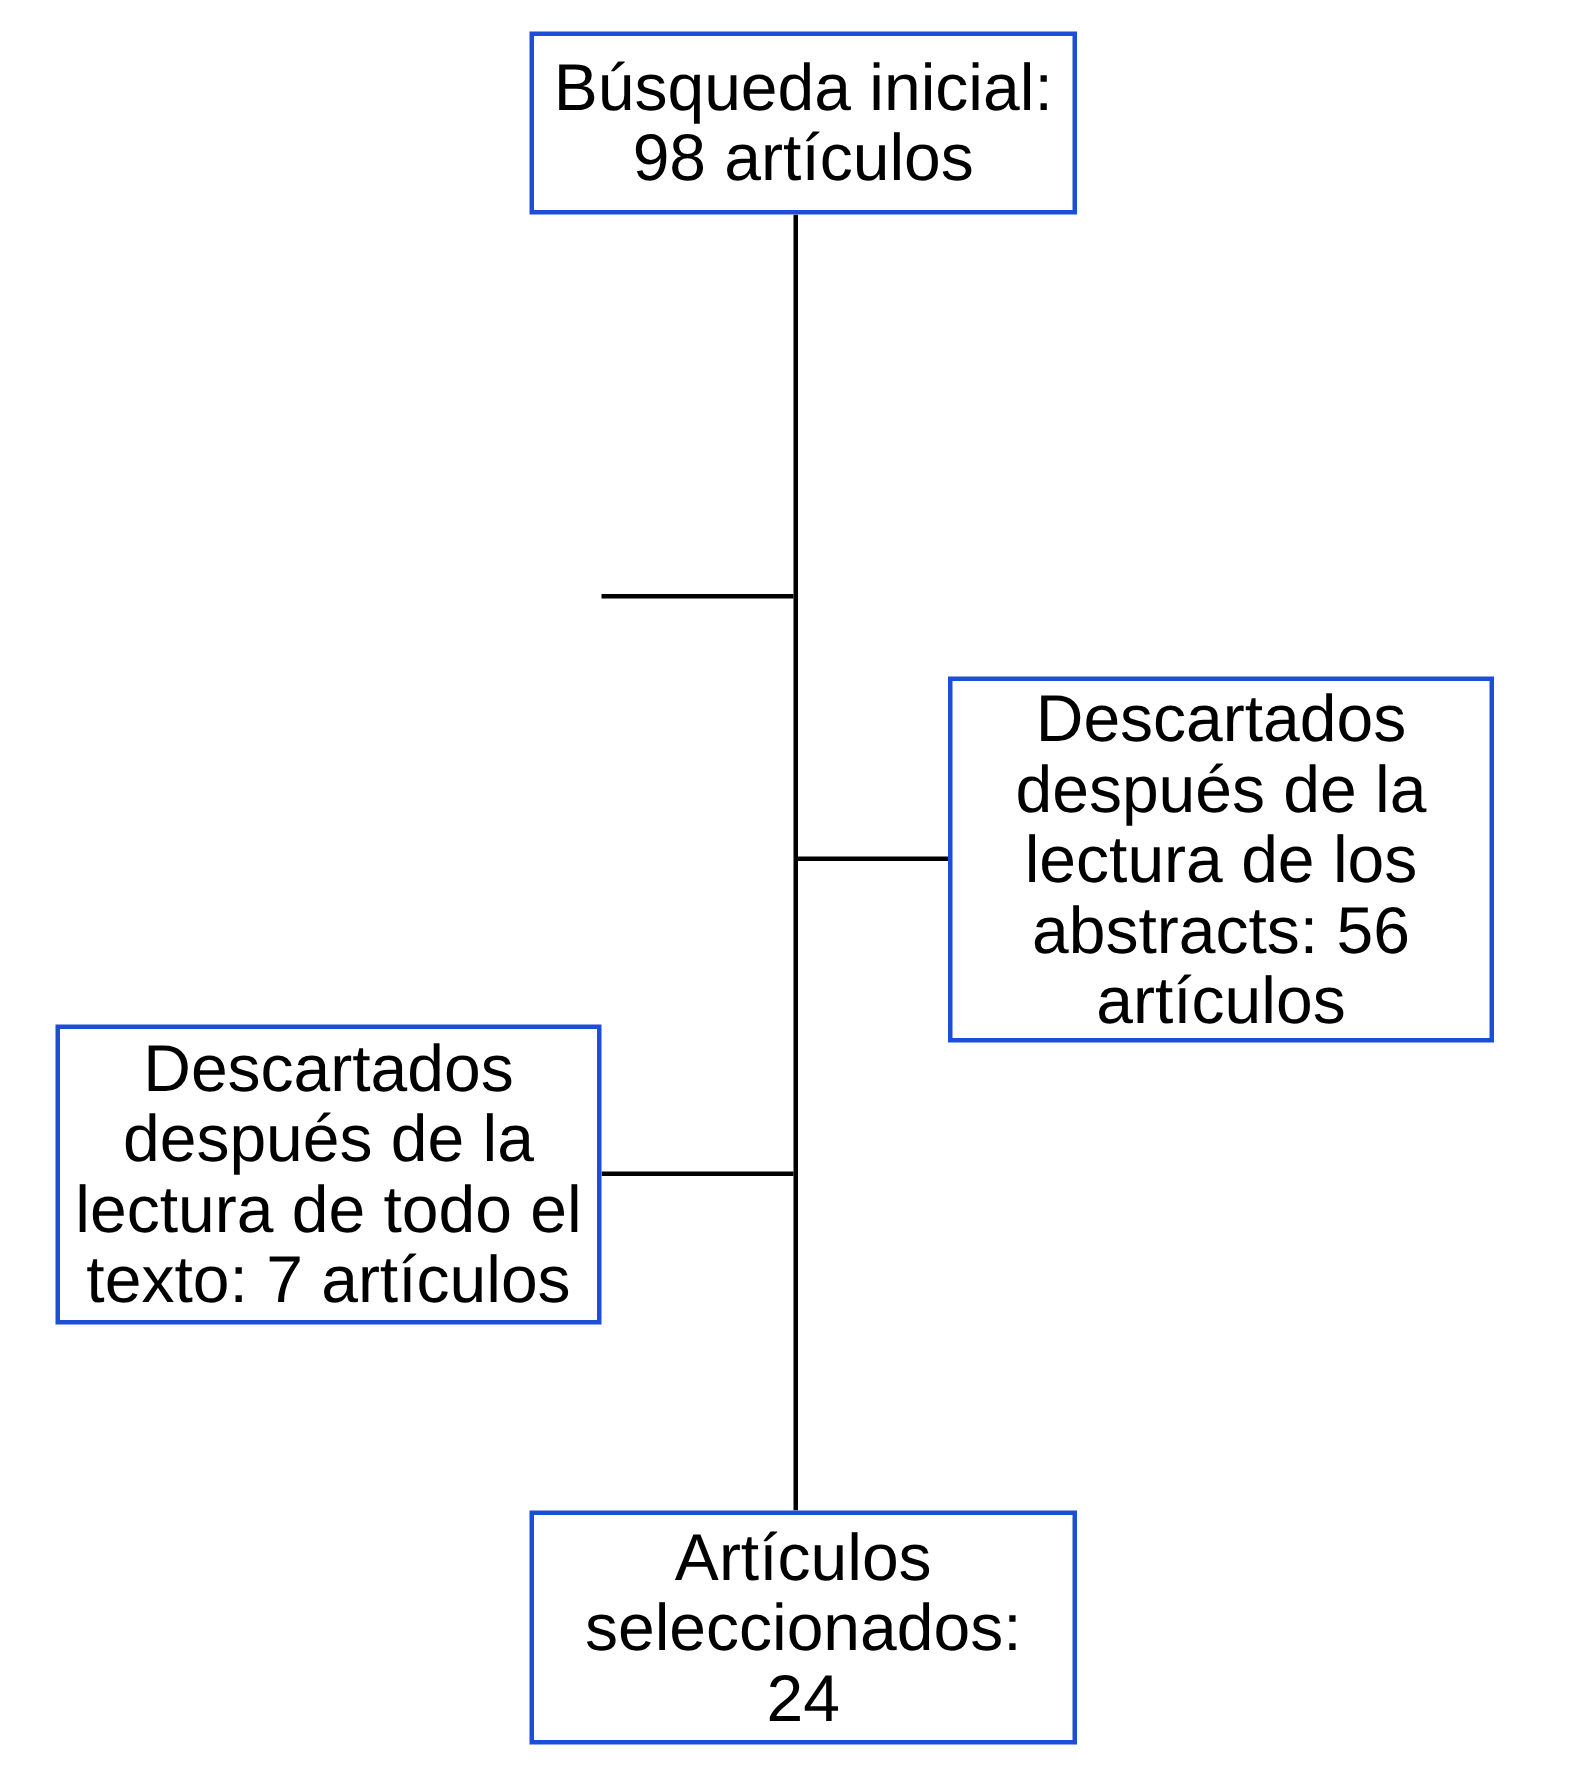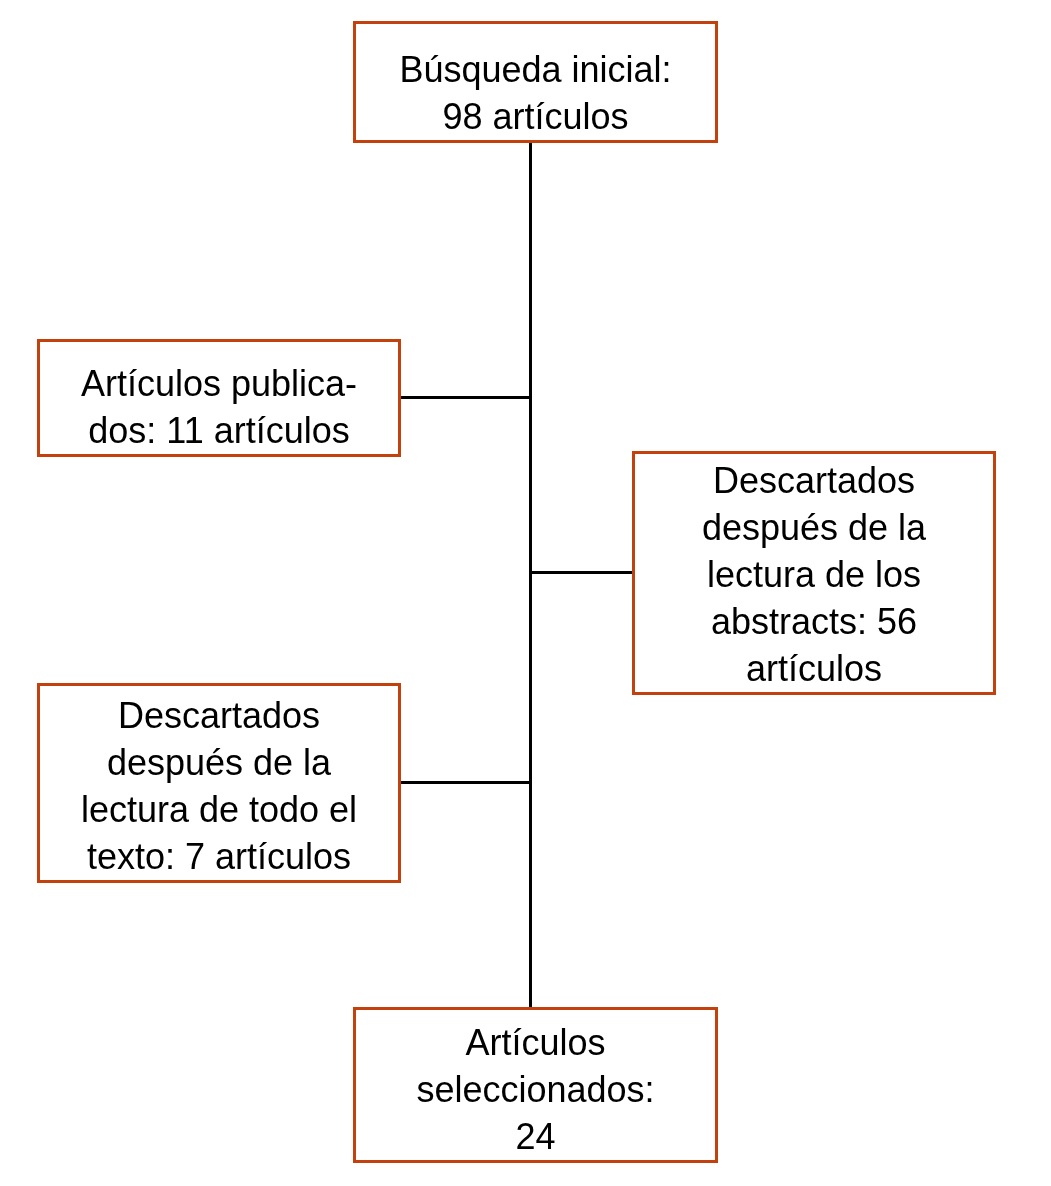--- a/index.html
+++ b/index.html
@@ -12,27 +12,27 @@
     width: 1051px;
     height: 1186px;
     background: #ffffff;
     font-family: "Liberation Sans", "DejaVu Sans", sans-serif;
     color: #000000;
     overflow: hidden;
   }
   .node {
     position: absolute;
     box-sizing: border-box;
-    border: 3px solid #c2410c;
+    border: 3px solid #1d4ed8;
     background: #ffffff;
     display: flex;
-    align-items: flex-end;
+    align-items: center;
     justify-content: center;
     text-align: center;
-    font-size: 36px;
+    font-size: 44px;
     line-height: 47px;
     z-index: 2;
   }
   .node .node-text {
     white-space: pre-line;
     padding: 0 4px;
   }
   .line {
     position: absolute;
     background: #000000;
@@ -58,24 +58,20 @@
   <div class="line l-trunk"></div>
   <div class="line l-publicados"></div>
   <div class="line l-abstracts"></div>
   <div class="line l-texto"></div>
 
   <div class="node n-busqueda">
     <span class="node-text">Búsqueda inicial:
 98 artículos</span>
   </div>
 
-  <div class="node n-publicados">
-    <span class="node-text">Artículos publica-
-dos: 11 artículos</span>
-  </div>
 
   <div class="node n-abstracts">
     <span class="node-text">Descartados
 después de la
 lectura de los
 abstracts: 56
 artículos</span>
   </div>
 
   <div class="node n-texto">

